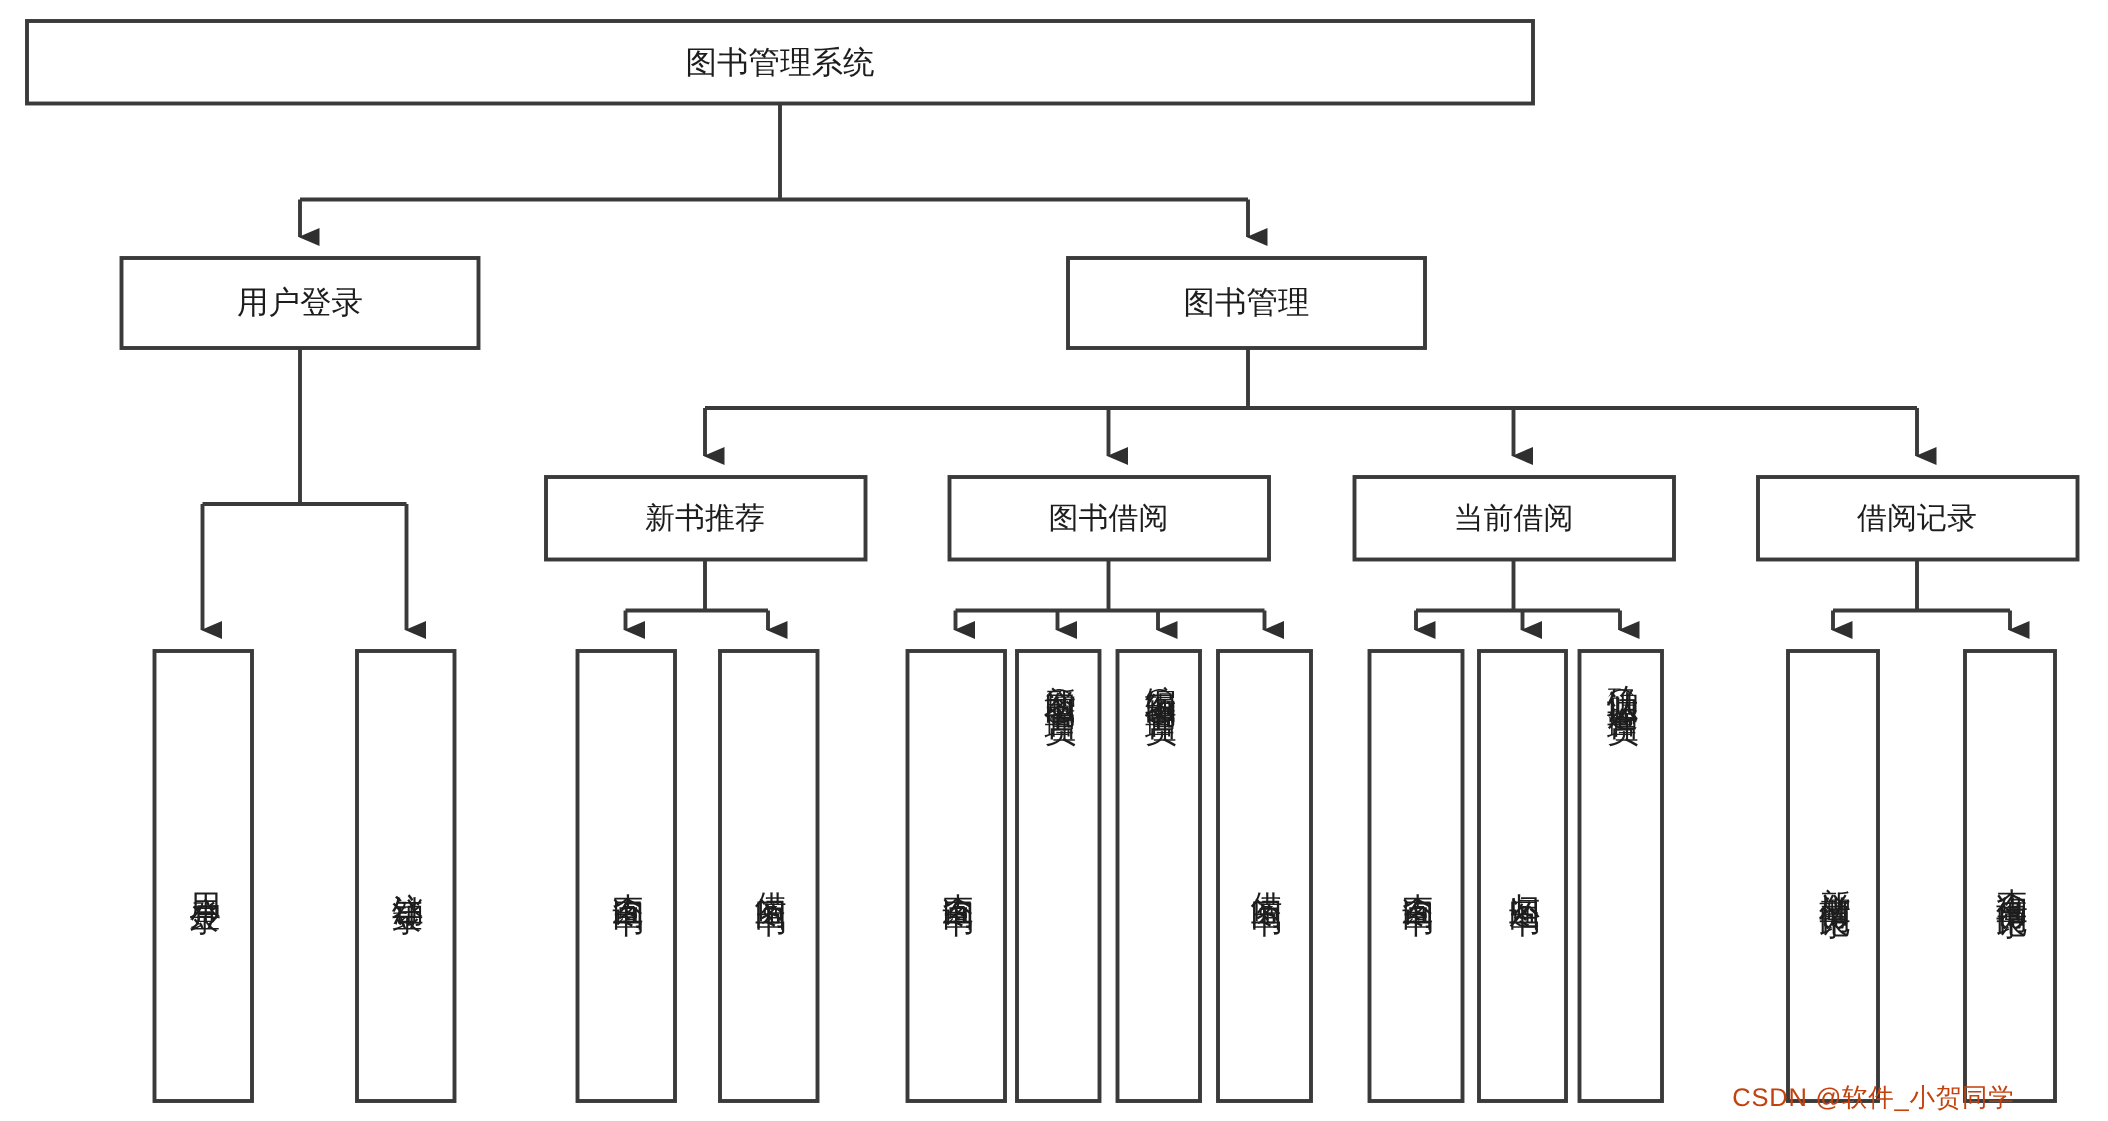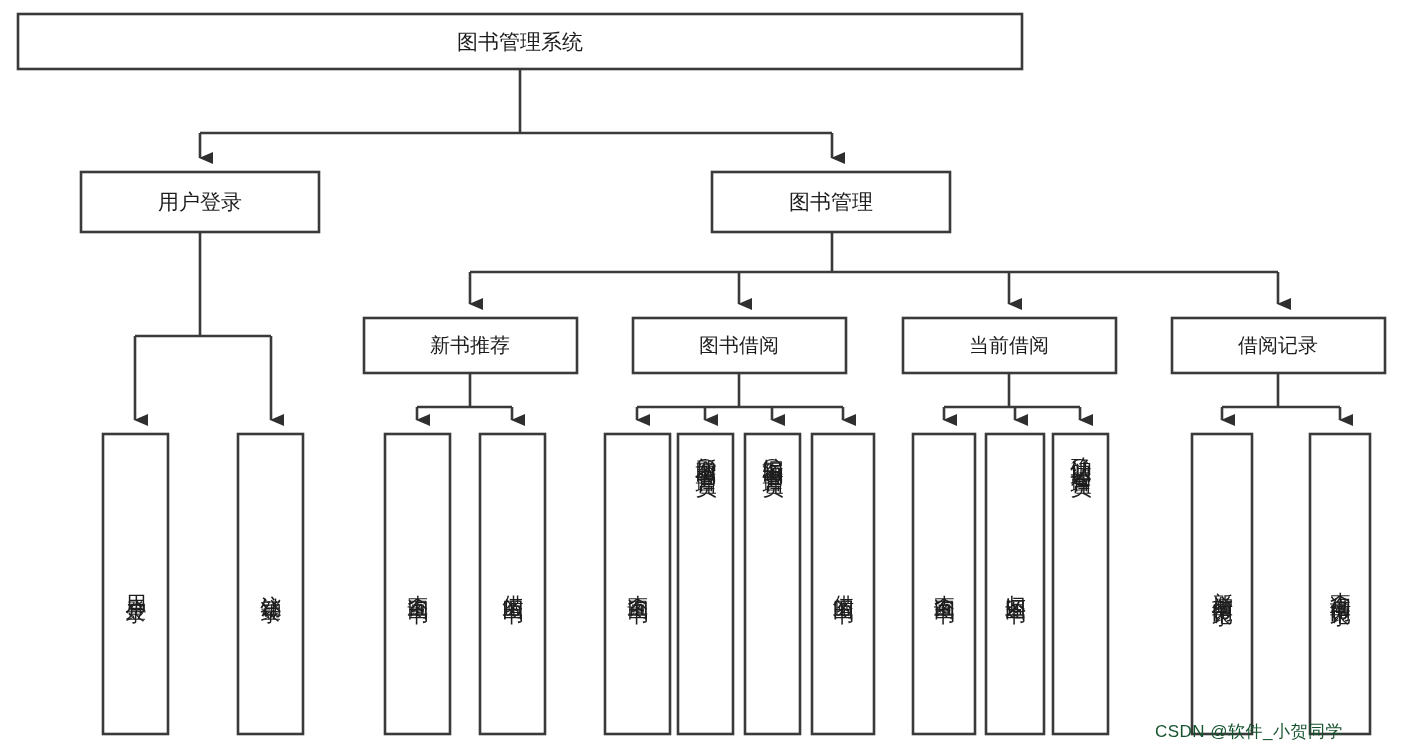--- a/index.html
+++ b/index.html
@@ -66,21 +66,21 @@
     letter-spacing: 3px;
     color: #1d1d1d;
     white-space: nowrap;
   }
   .watermark {
     position: absolute;
     right: 8px;
     bottom: 4px;
     font-family: "Liberation Sans", sans-serif;
     font-size: 17px;
-    color: #14532d;
+    color: #c2410c;
     letter-spacing: 0.5px;
     user-select: none;
   }
 </style>
 </head>
 <body>
 
 <div id="diagram-root">
 
   <svg class="flow" viewBox="0 0 1405 747">

